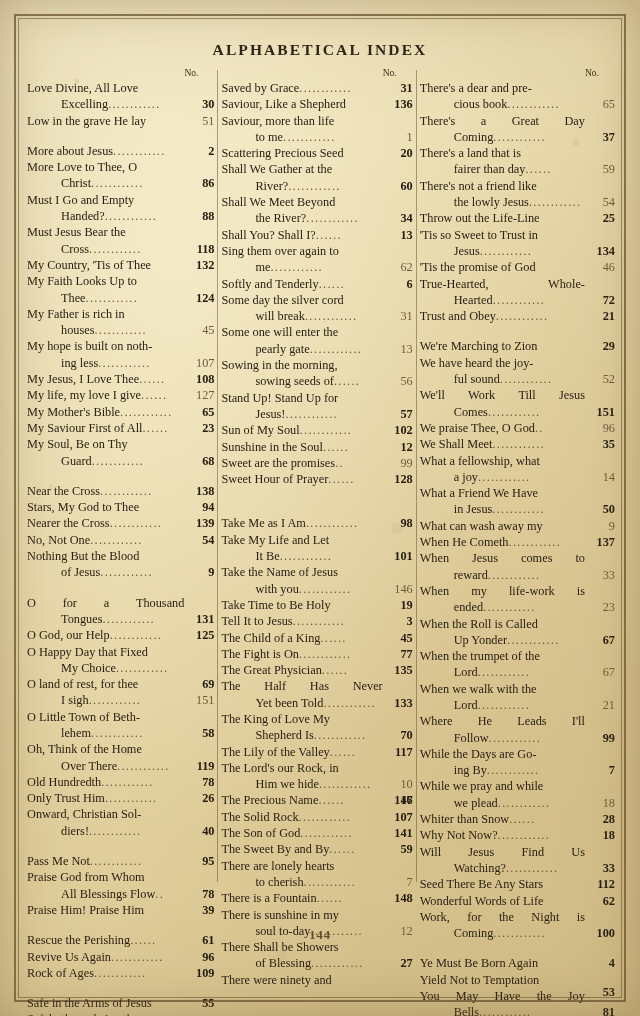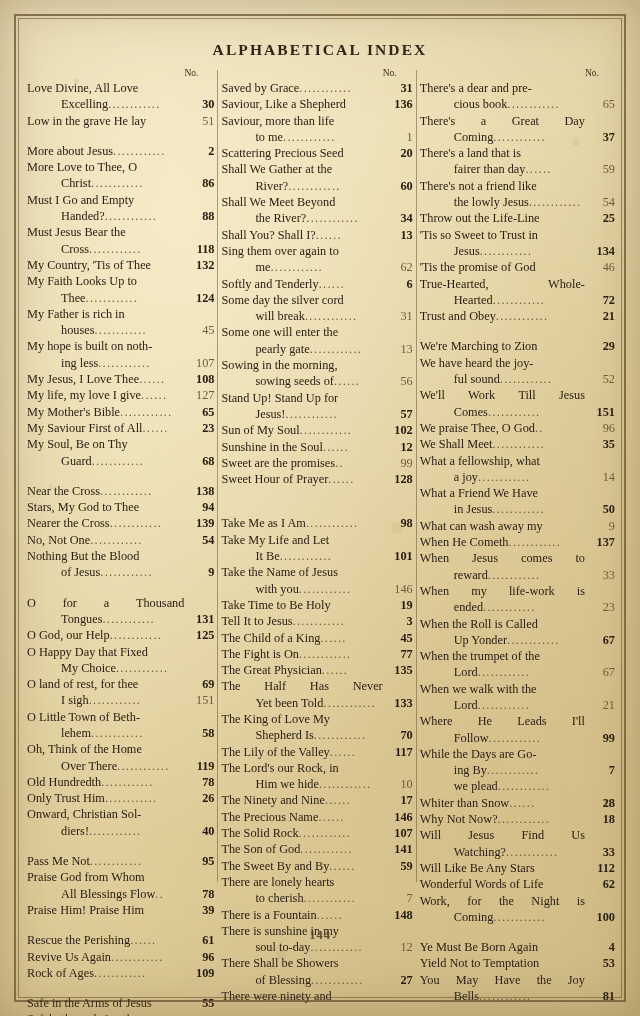--- a/index.html
+++ b/index.html
@@ -410,21 +410,20 @@
           <li class="entry bold">
             <span class="l1">The Lily of the Valley<span class="dots">......</span></span>
             <span class="num" style="top: 0px;">117</span>
           </li>
           <li class="entry light">
             <span class="l1">The Lord's our Rock, in</span>
             <span class="l2">Him we hide<span class="dots">............</span></span>
             <span class="num" style="top: 16.3px;">10</span>
           </li>
           <li class="entry bold">
-            <span class="l1">The Ninety and Nine<span class="dots">......</span></span>
             <span class="num" style="top: 0px;">17</span>
           </li>
           <li class="entry bold">
             <span class="l1">The Precious Name<span class="dots">......</span></span>
             <span class="num" style="top: 0px;">146</span>
           </li>
           <li class="entry bold">
             <span class="l1">The Solid Rock<span class="dots">............</span></span>
             <span class="num" style="top: 0px;">107</span>
           </li>
@@ -604,20 +603,21 @@
             </span>
             <span class="l2">Follow<span class="dots">............</span></span>
             <span class="num" style="top: 16.3px;">99</span>
           </li>
           <li class="entry bold">
             <span class="l1">While the Days are Go-</span>
             <span class="l2">ing By<span class="dots">............</span></span>
             <span class="num" style="top: 16.3px;">7</span>
           </li>
           <li class="entry light">
+            <span class="l1">While we pray and while</span>
             <span class="l2">we plead<span class="dots">............</span></span>
             <span class="num" style="top: 16.3px;">18</span>
           </li>
           <li class="entry bold">
             <span class="l1">Whiter than Snow<span class="dots">......</span></span>
             <span class="num" style="top: 0px;">28</span>
           </li>
           <li class="entry bold">
             <span class="l1">Why Not Now?<span class="dots">............</span></span>
             <span class="num" style="top: 0px;">18</span>
@@ -626,21 +626,21 @@
             <span class="l1">
               <span>Will</span>
               <span>Jesus</span>
               <span>Find</span>
               <span>Us</span>
             </span>
             <span class="l2">Watching?<span class="dots">............</span></span>
             <span class="num" style="top: 16.3px;">33</span>
           </li>
           <li class="entry bold">
-            <span class="l1">Will Like Be Any Stars</span>
+            <span class="l1">Seed There Be Any Stars</span>
             <span class="num" style="top: 0px;">112</span>
           </li>
           <li class="entry bold">
             <span class="l1">Wonderful Words of Life</span>
             <span class="num" style="top: 0px;">62</span>
           </li>
           <li class="entry bold just">
             <span class="l1">
               <span>Work,</span>
               <span>for</span>
@@ -651,21 +651,21 @@
             <span class="l2">Coming<span class="dots">............</span></span>
             <span class="num" style="top: 16.3px;">100</span>
           </li>
           <li class="gap"></li>
           <li class="entry bold">
             <span class="l1">Ye Must Be Born Again</span>
             <span class="num" style="top: 0px;">4</span>
           </li>
           <li class="entry bold">
             <span class="l1">Yield Not to Temptation</span>
-            <span class="num" style="top: 0px;">53</span>
+            <span class="num" style="top: 12px;">53</span>
           </li>
           <li class="entry bold just">
             <span class="l1">
               <span>You</span>
               <span>May</span>
               <span>Have</span>
               <span>the</span>
               <span>Joy</span>
             </span>
             <span class="l2">Bells<span class="dots">............</span></span>

